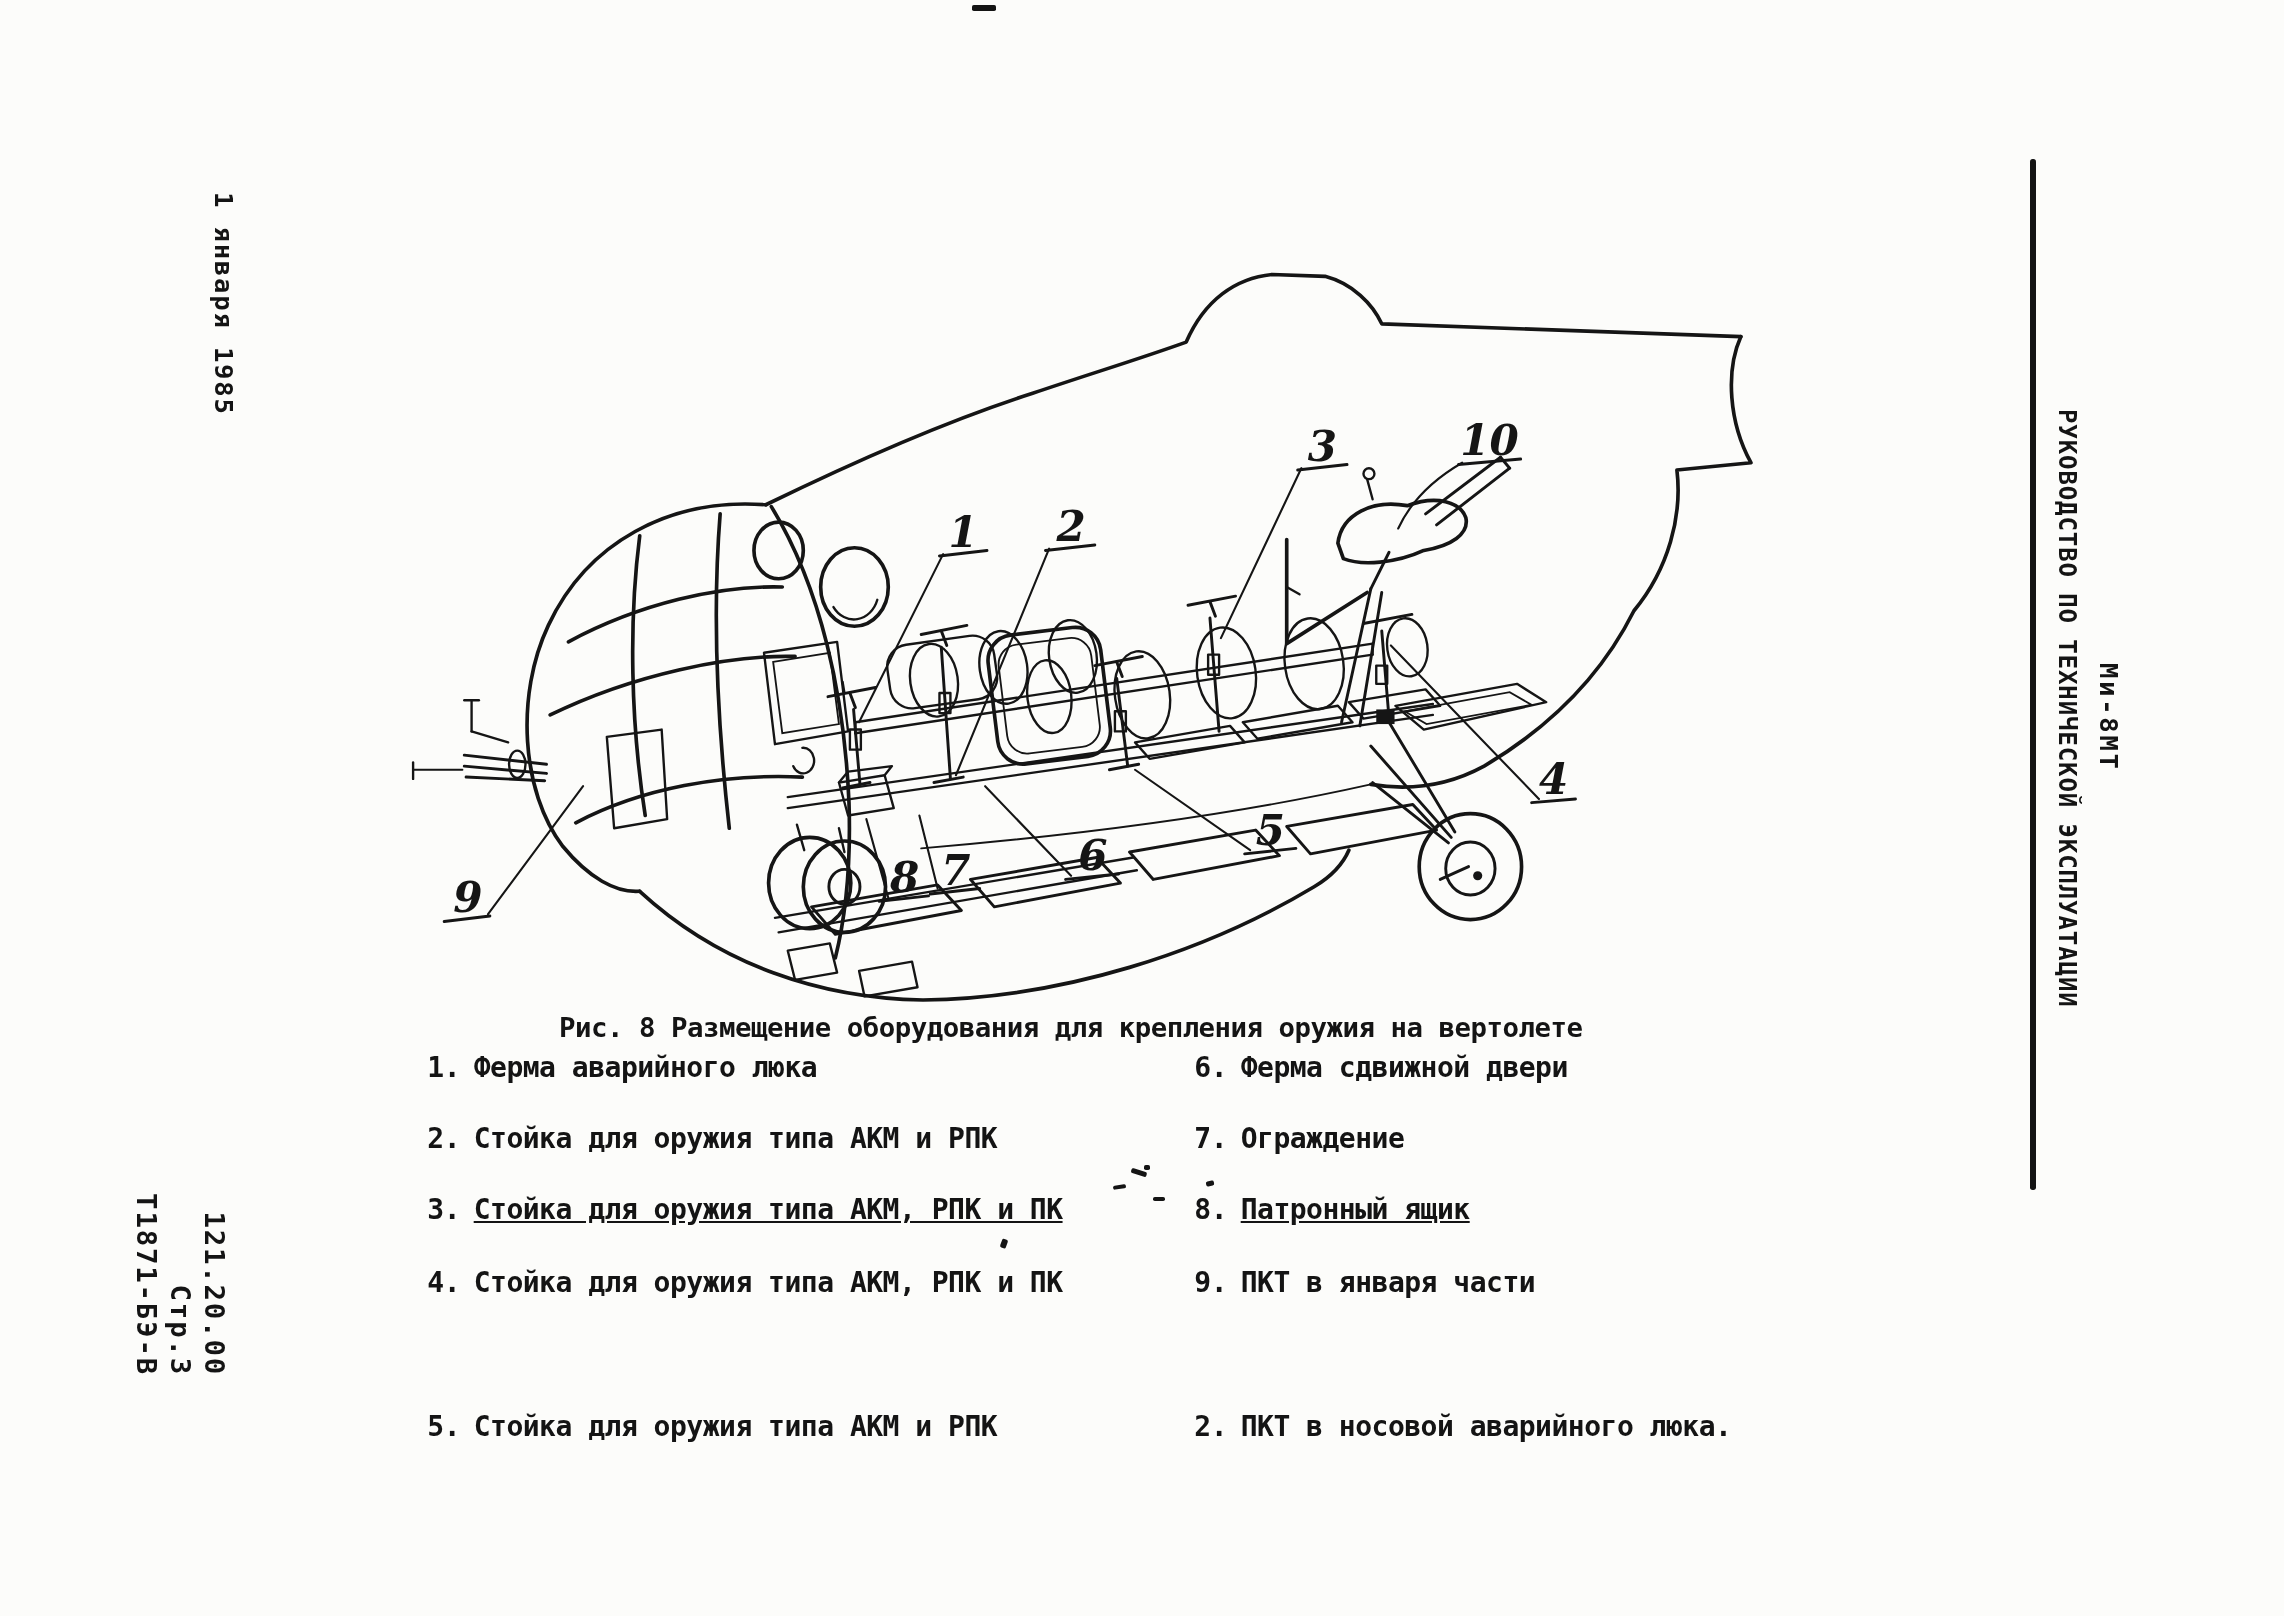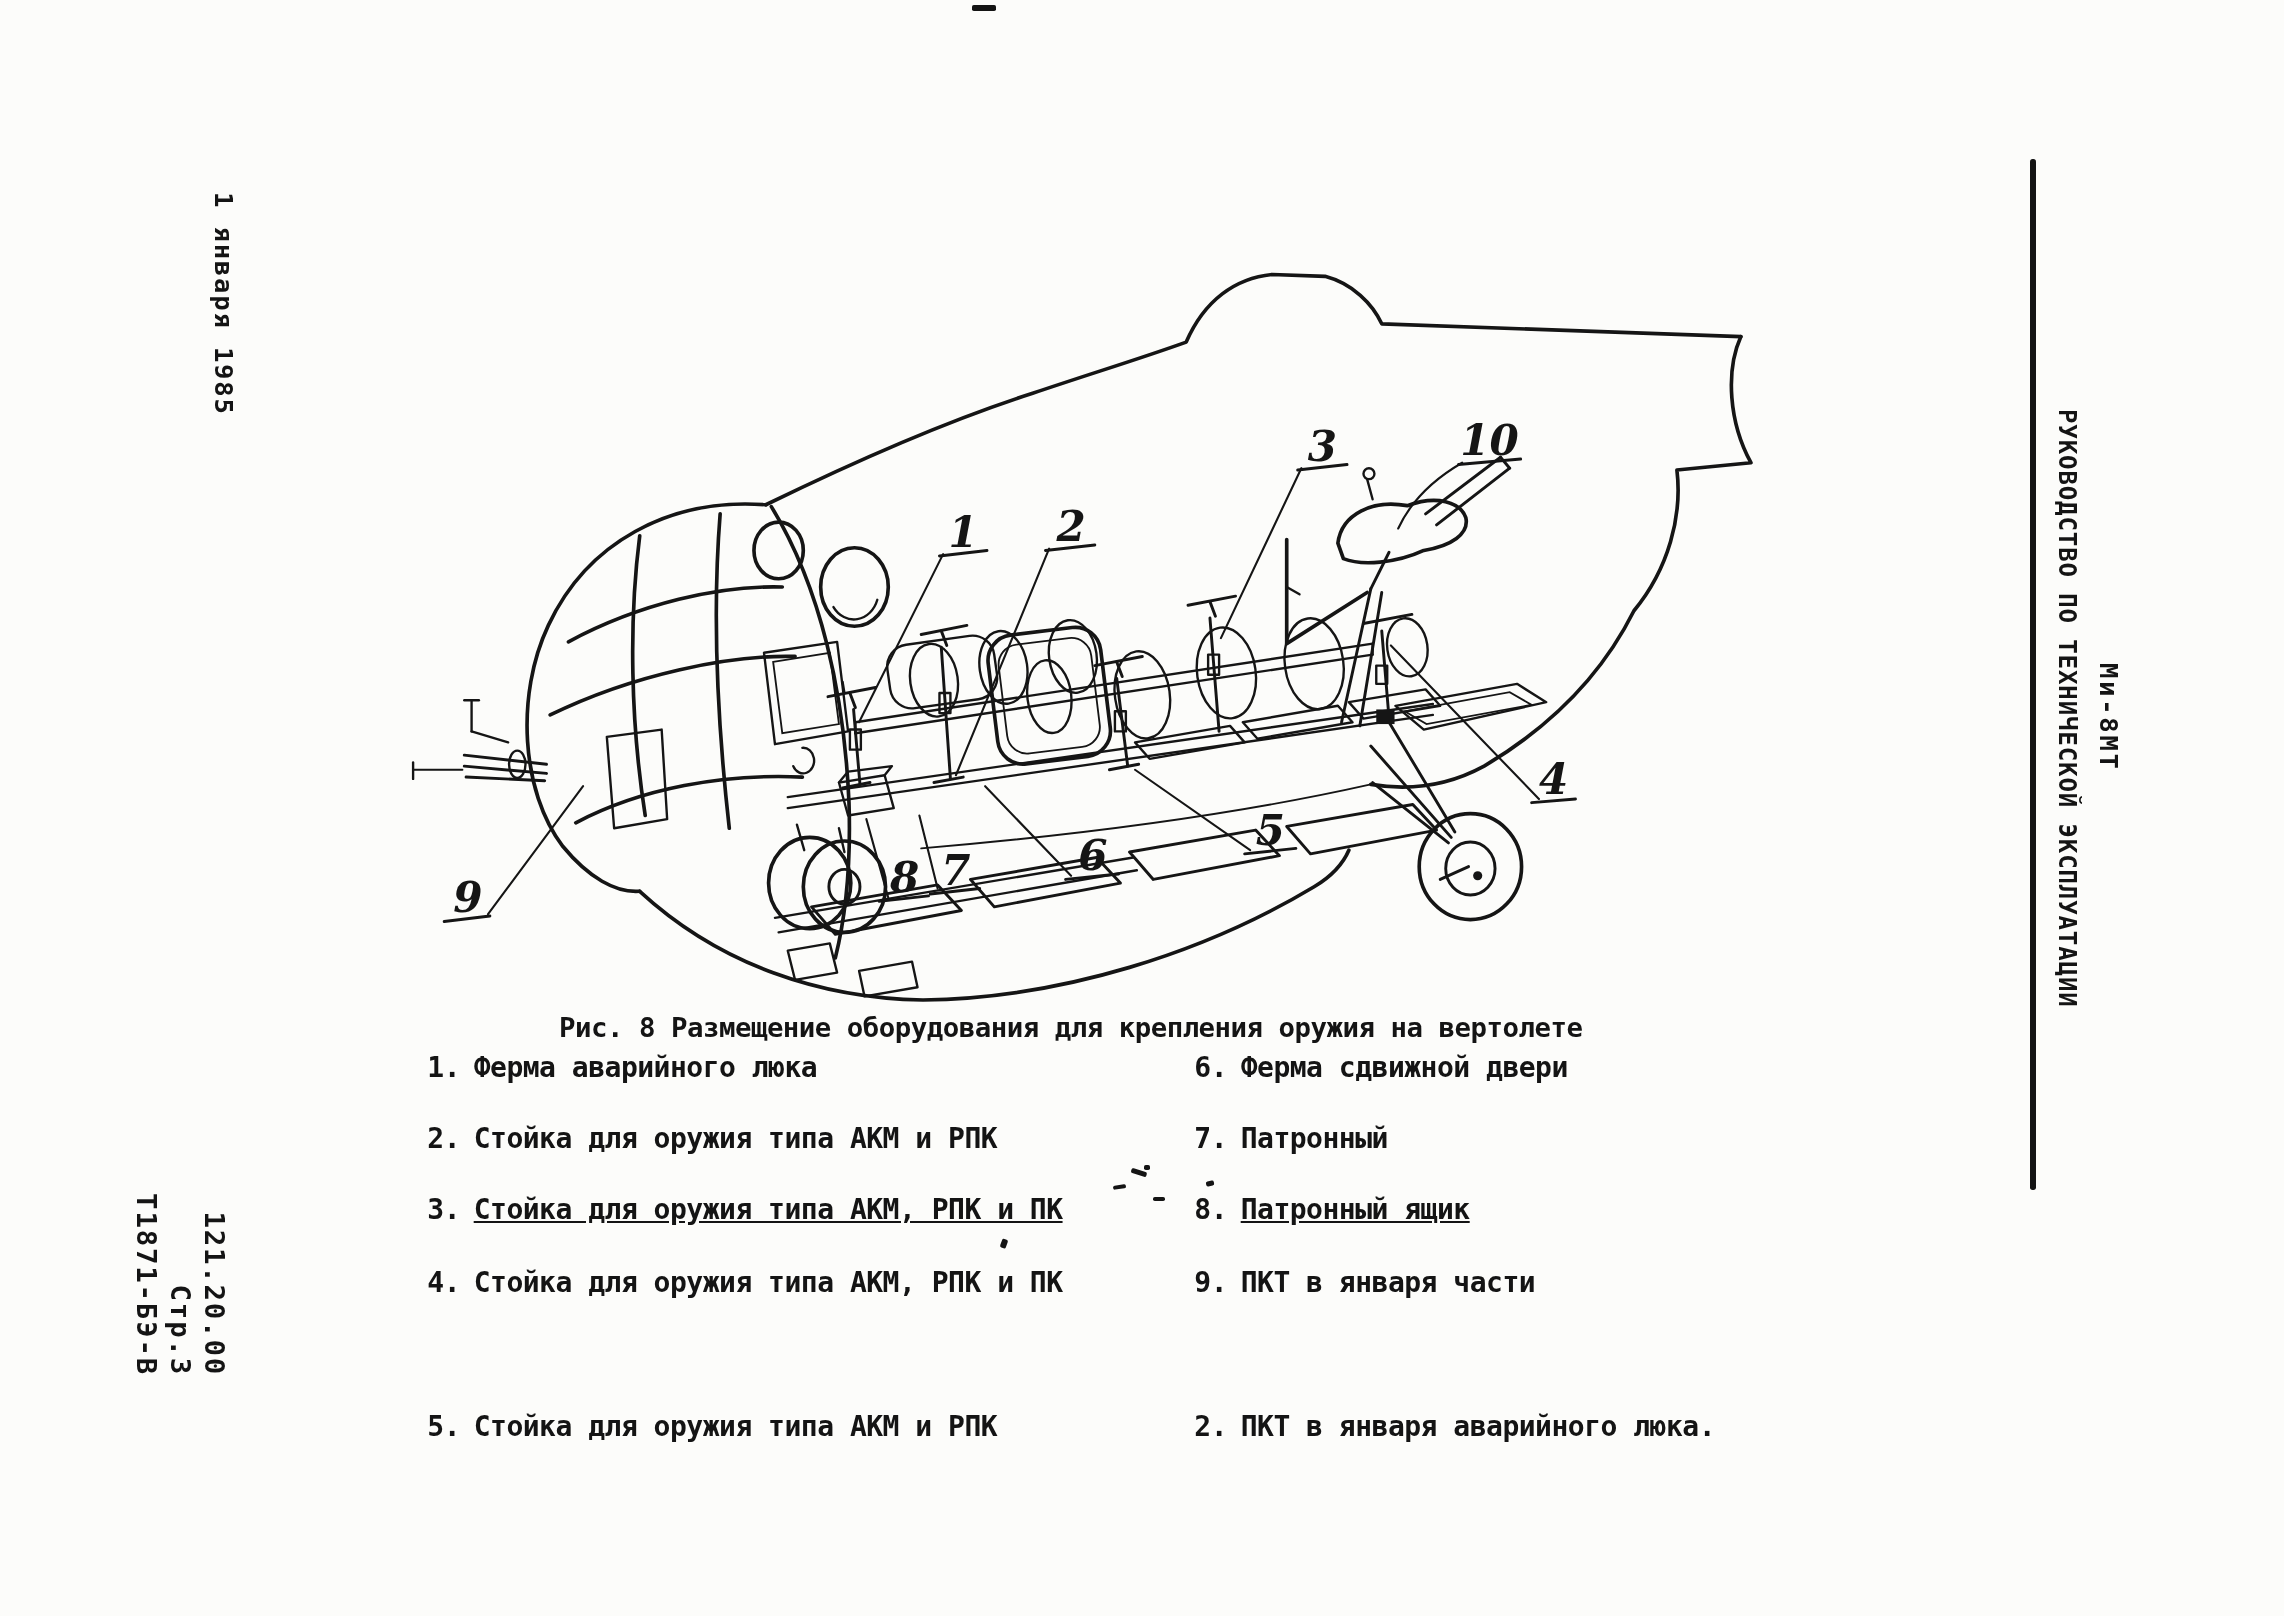--- a/index.html
+++ b/index.html
@@ -337,26 +337,26 @@
     <span class="num">4.</span><span class="txt">Стойка для оружия типа АКМ, РПК и ПК</span>
   </div>
   <div class="legend-row col-left r4">
     <span class="num">5.</span><span class="txt">Стойка для оружия типа АКМ и РПК</span>
   </div>
 
   <div class="legend-row col-right r0">
     <span class="num">6.</span><span class="txt">Ферма сдвижной двери</span>
   </div>
   <div class="legend-row col-right r1">
-    <span class="num">7.</span><span class="txt">Патронный</span>
+    <span class="num">7.</span><span class="txt">Ограждение</span>
   </div>
   <div class="legend-row col-right r2">
     <span class="num">8.</span><span class="txt">Патронный ящик</span>
   </div>
   <div class="legend-row col-right r3">
     <span class="num">9.</span><span class="txt">ПКТ в января части</span>
   </div>
   <div class="legend-row col-right r4">
-    <span class="num">2.</span><span class="txt">ПКТ в января аварийного люка.</span>
+    <span class="num">2.</span><span class="txt">ПКТ в носовой аварийного люка.</span>
   </div>
 
 </div>
 
 
 </body></html>

